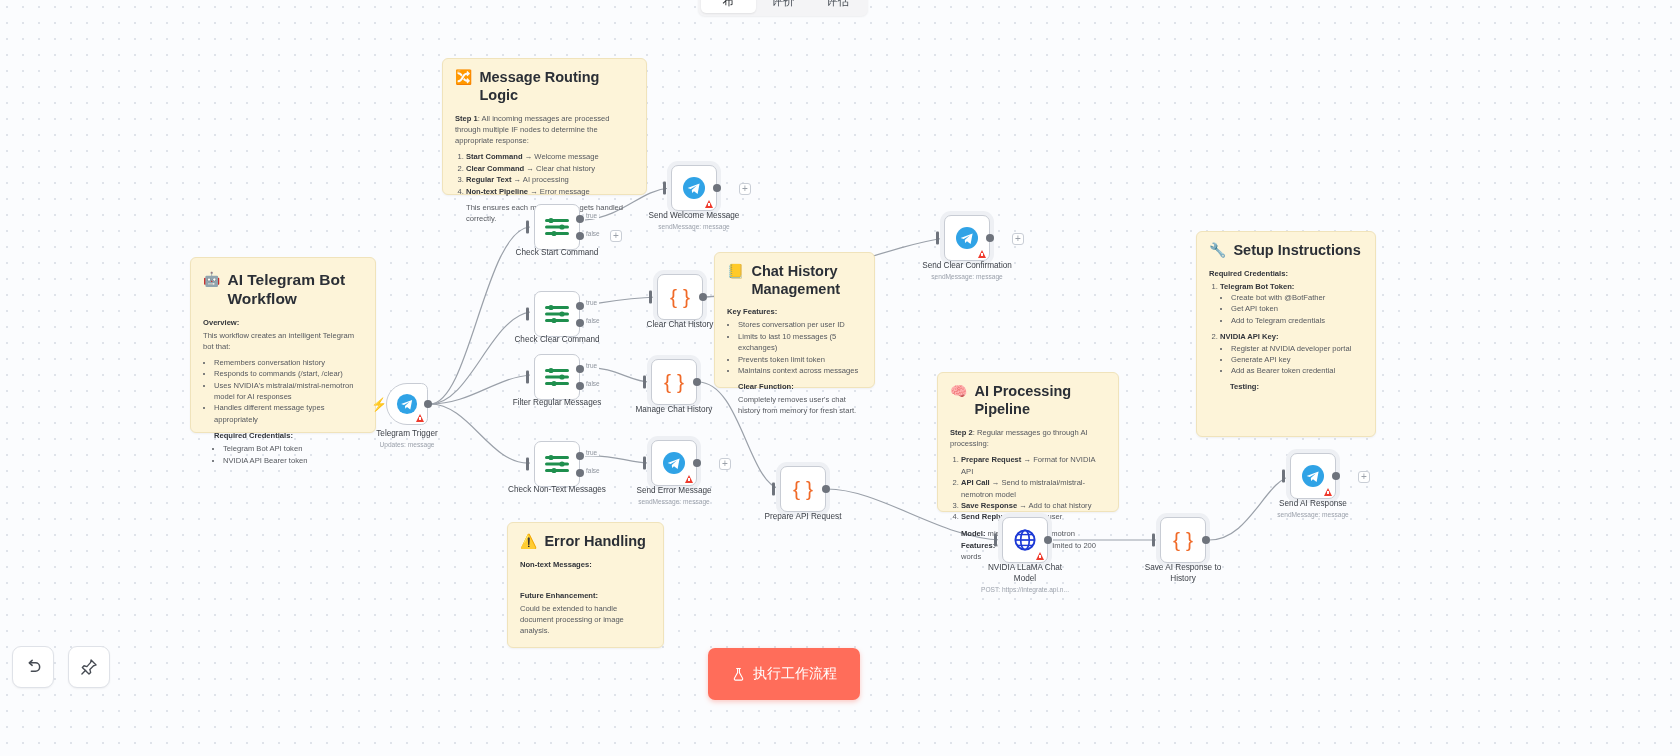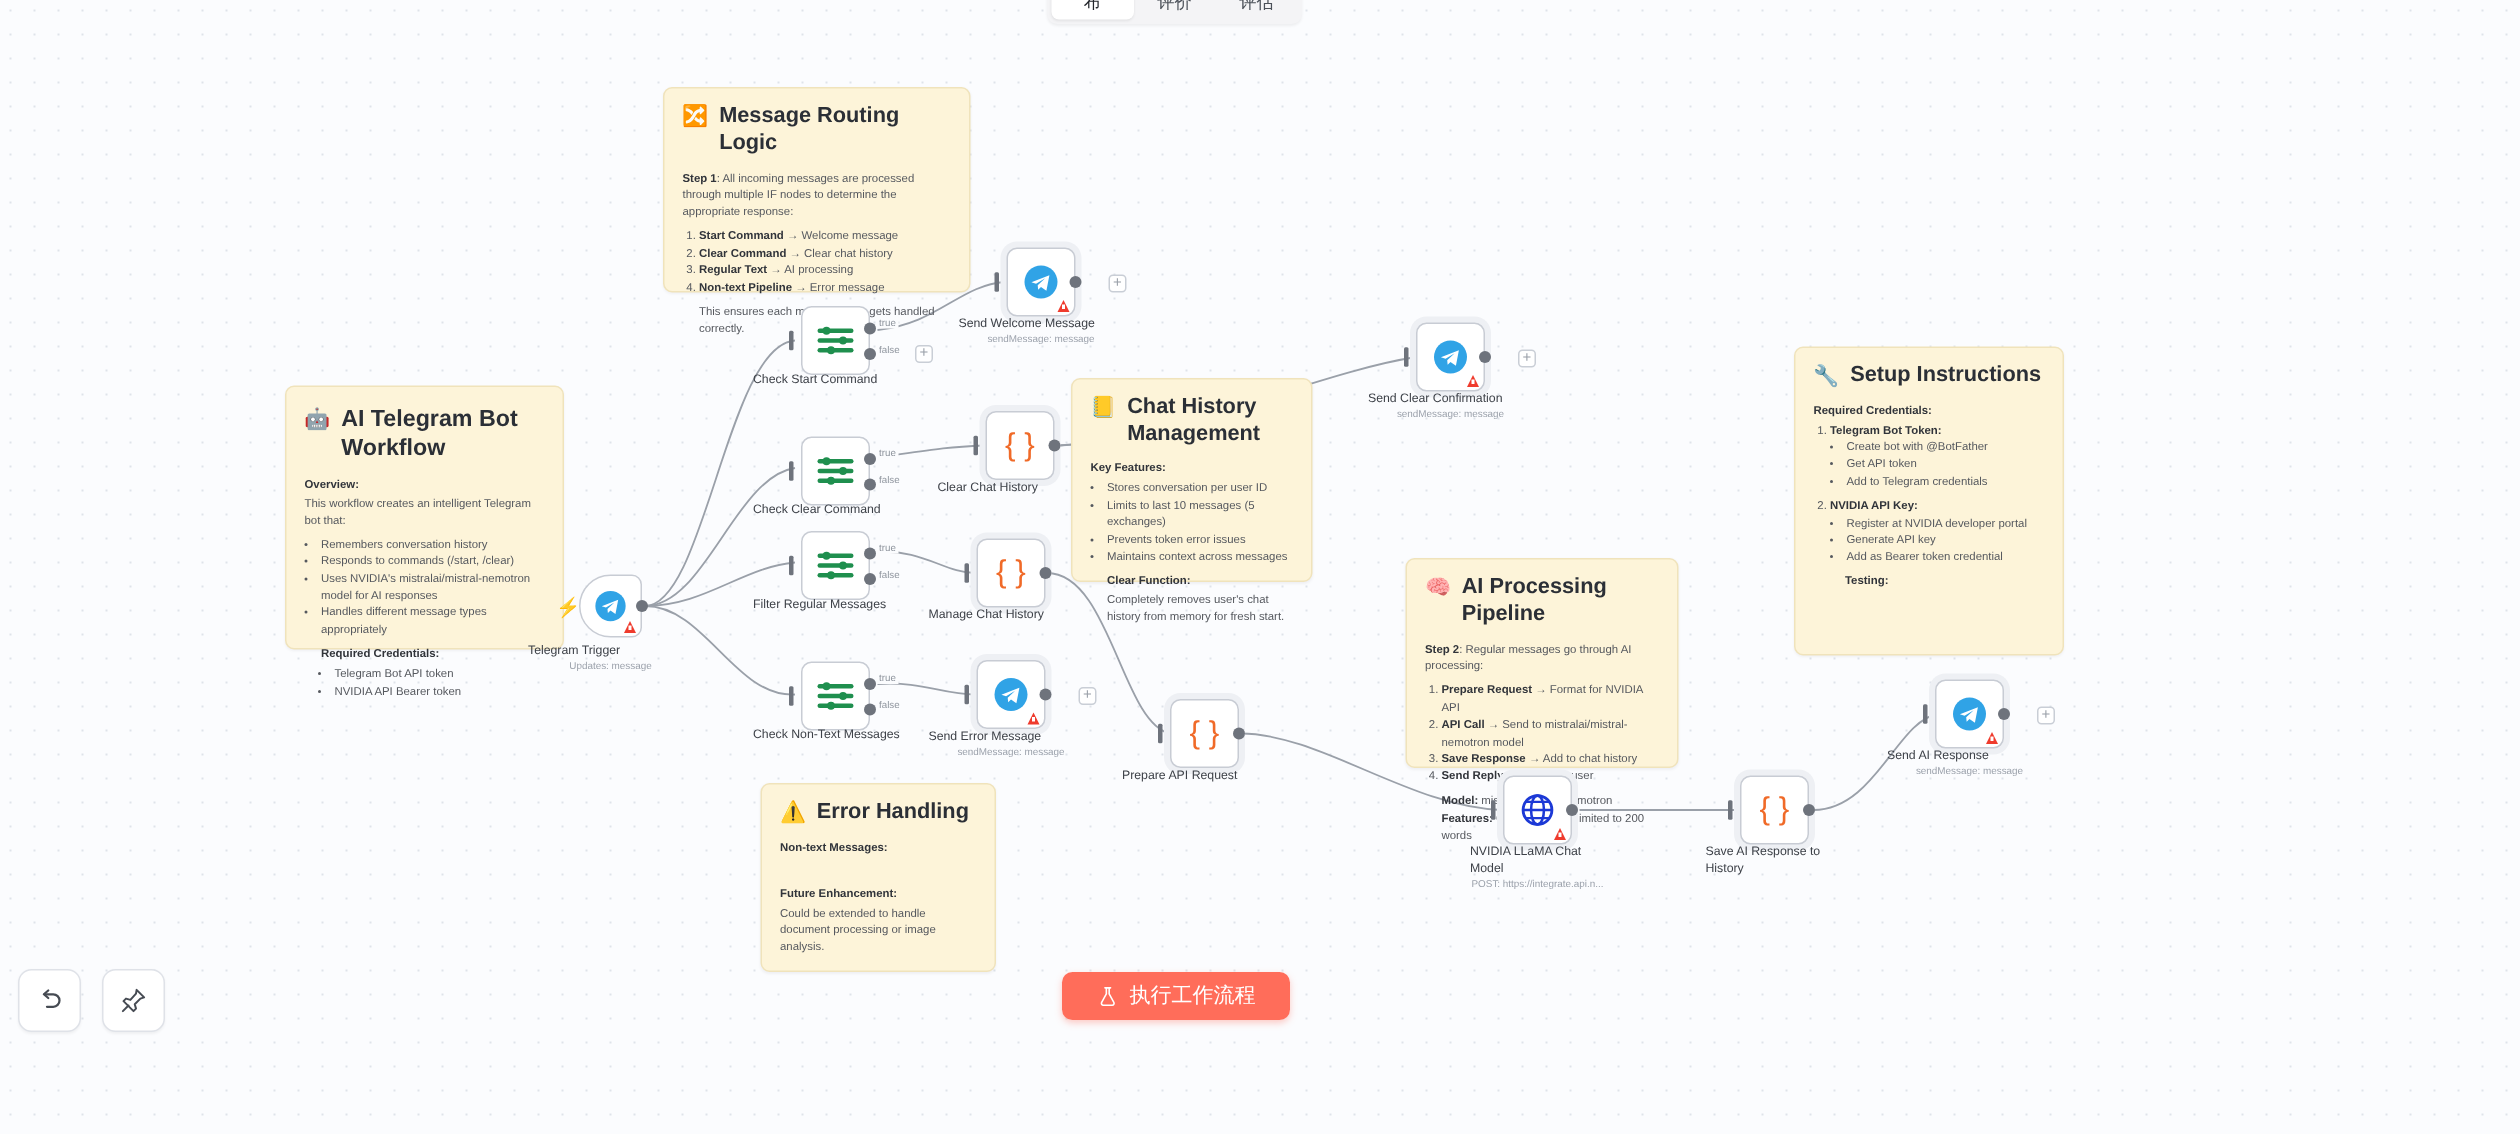--- a/index.html
+++ b/index.html
@@ -76,21 +76,21 @@
     position:relative;
   }
   .nbox.sel{ box-shadow:0 0 0 4px #eef0f4; }
   .nbox.trigger{
     border-radius:7px 7px 7px 7px;
     width:42px;height:42px;
     border-top-left-radius:22px; border-bottom-left-radius:22px;
   }
   .nlabel{
     position:absolute; left:50%; transform:translateX(-50%);
-    top:50px; width:110px; 
+    top:50px; width:110px; text-align:center;
     font-size:8.2px; color:#3d4148; line-height:1.28; white-space:pre-line;
   }
   .nsub{
     position:absolute; left:50%; transform:translateX(-50%);
     width:140px; text-align:center;
     font-size:6.6px; color:#9ba1ab; line-height:1.25;
   }
   .warn{
     position:absolute; right:3px; bottom:2px;
     width:0;height:0;
@@ -118,21 +118,21 @@
     display:flex;align-items:center;justify-content:center;
     box-shadow:0 1px 2px rgba(0,0,0,.05);
     color:#464b53;
   }
   #ctrl-undo{ left:12px; top:646px; }
   #ctrl-pin { left:68px; top:646px; }
 
   
   #exec-btn{
     position:absolute; left:708px; top:648px;
-    width:152px; height:32px; border-radius:7px;
+    width:152px; height:52px; border-radius:7px;
     background:#ff6d5a; color:#fff;
     display:flex;align-items:center;justify-content:center;gap:7px;
     font-size:14px; font-weight:400;
     box-shadow:0 2px 5px rgba(255,109,90,.35);
     cursor:pointer;
   }
   .edge{ position:absolute; left:0; top:0; width:1680px; height:756px; pointer-events:none; }
 </style>
 </head>
 <body>
@@ -212,21 +212,21 @@
 
   <div class="note" id="note-chat">
     <h3>
       <span class="emo">📒</span>
       <span class="ttl">Chat History Management</span>
     </h3>
     <div class="sec">Key Features:</div>
     <ul>
       <li>Stores conversation per user ID</li>
       <li>Limits to last 10 messages (5 exchanges)</li>
-      <li>Prevents token error issues</li>
+      <li>Prevents token limit token</li>
       <li>Maintains context across messages</li>
     </ul>
     <div class="sec" style="margin-left:11px">Clear Function:</div>
     <p style="margin-left:11px">Completely removes user's chat history from memory for fresh start.</p>
   </div>
 
   <div class="note" id="note-ai">
     <h3>
       <span class="emo">🧠</span>
       <span class="ttl">AI Processing Pipeline</span>

